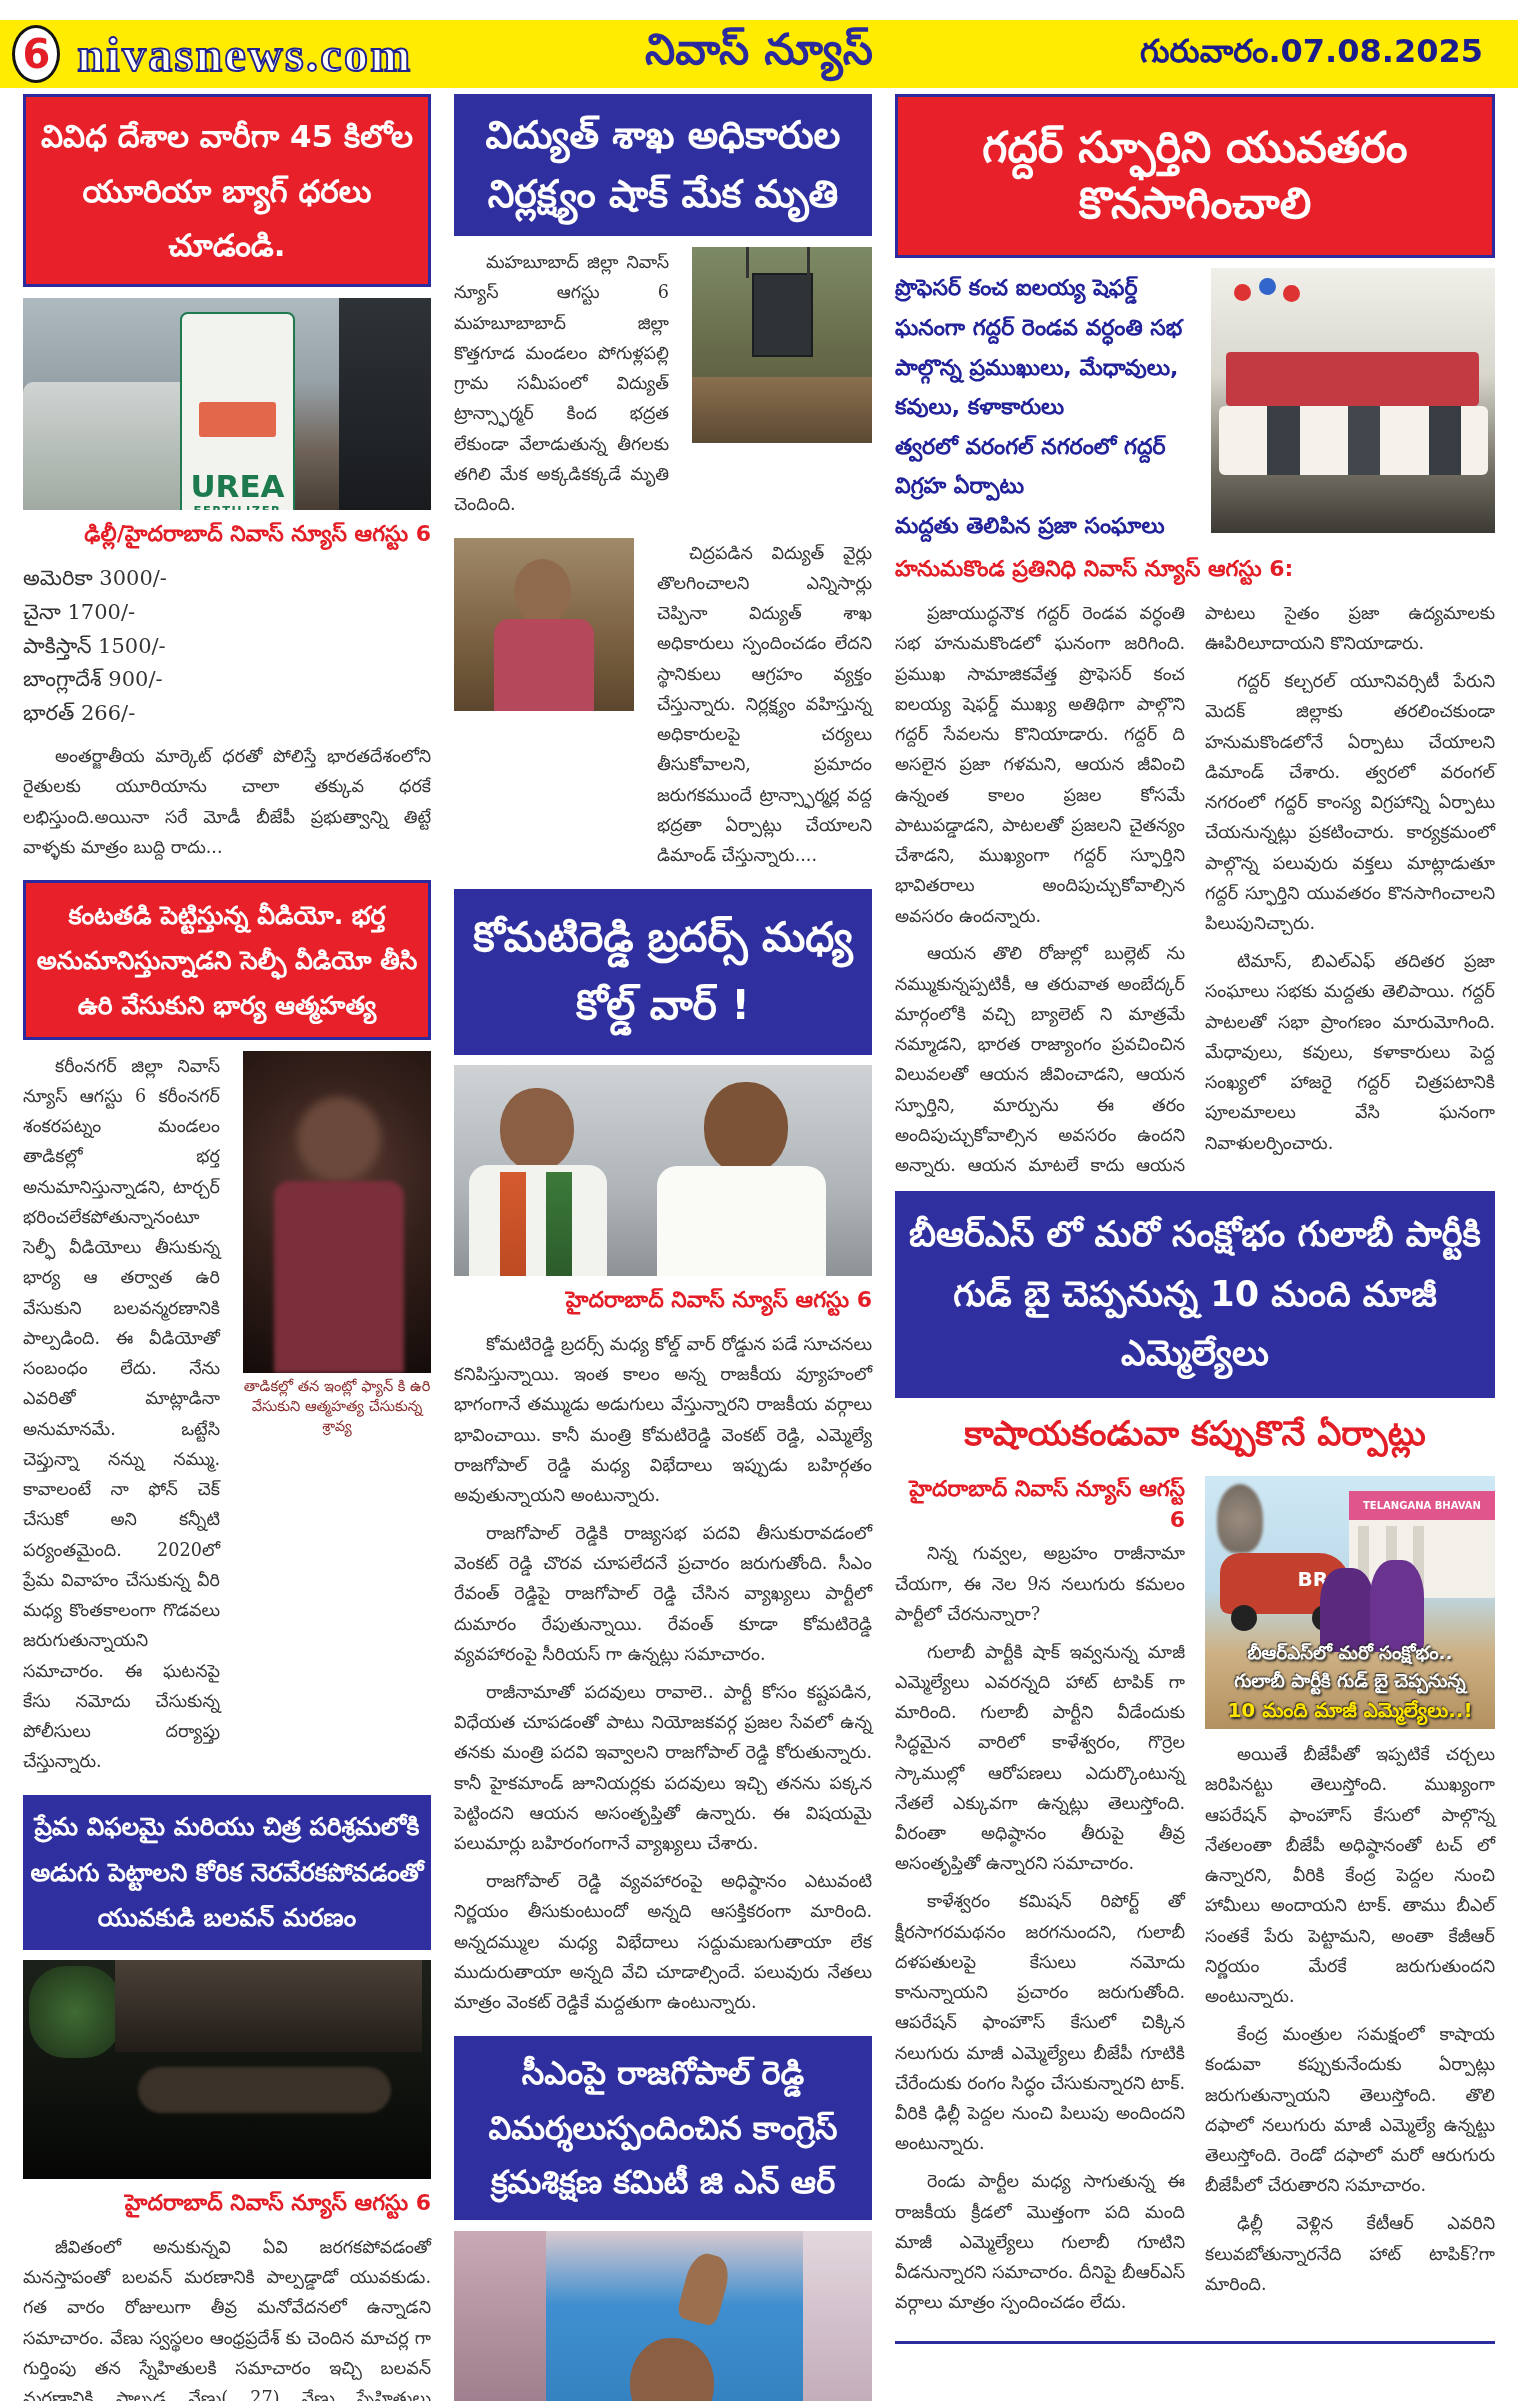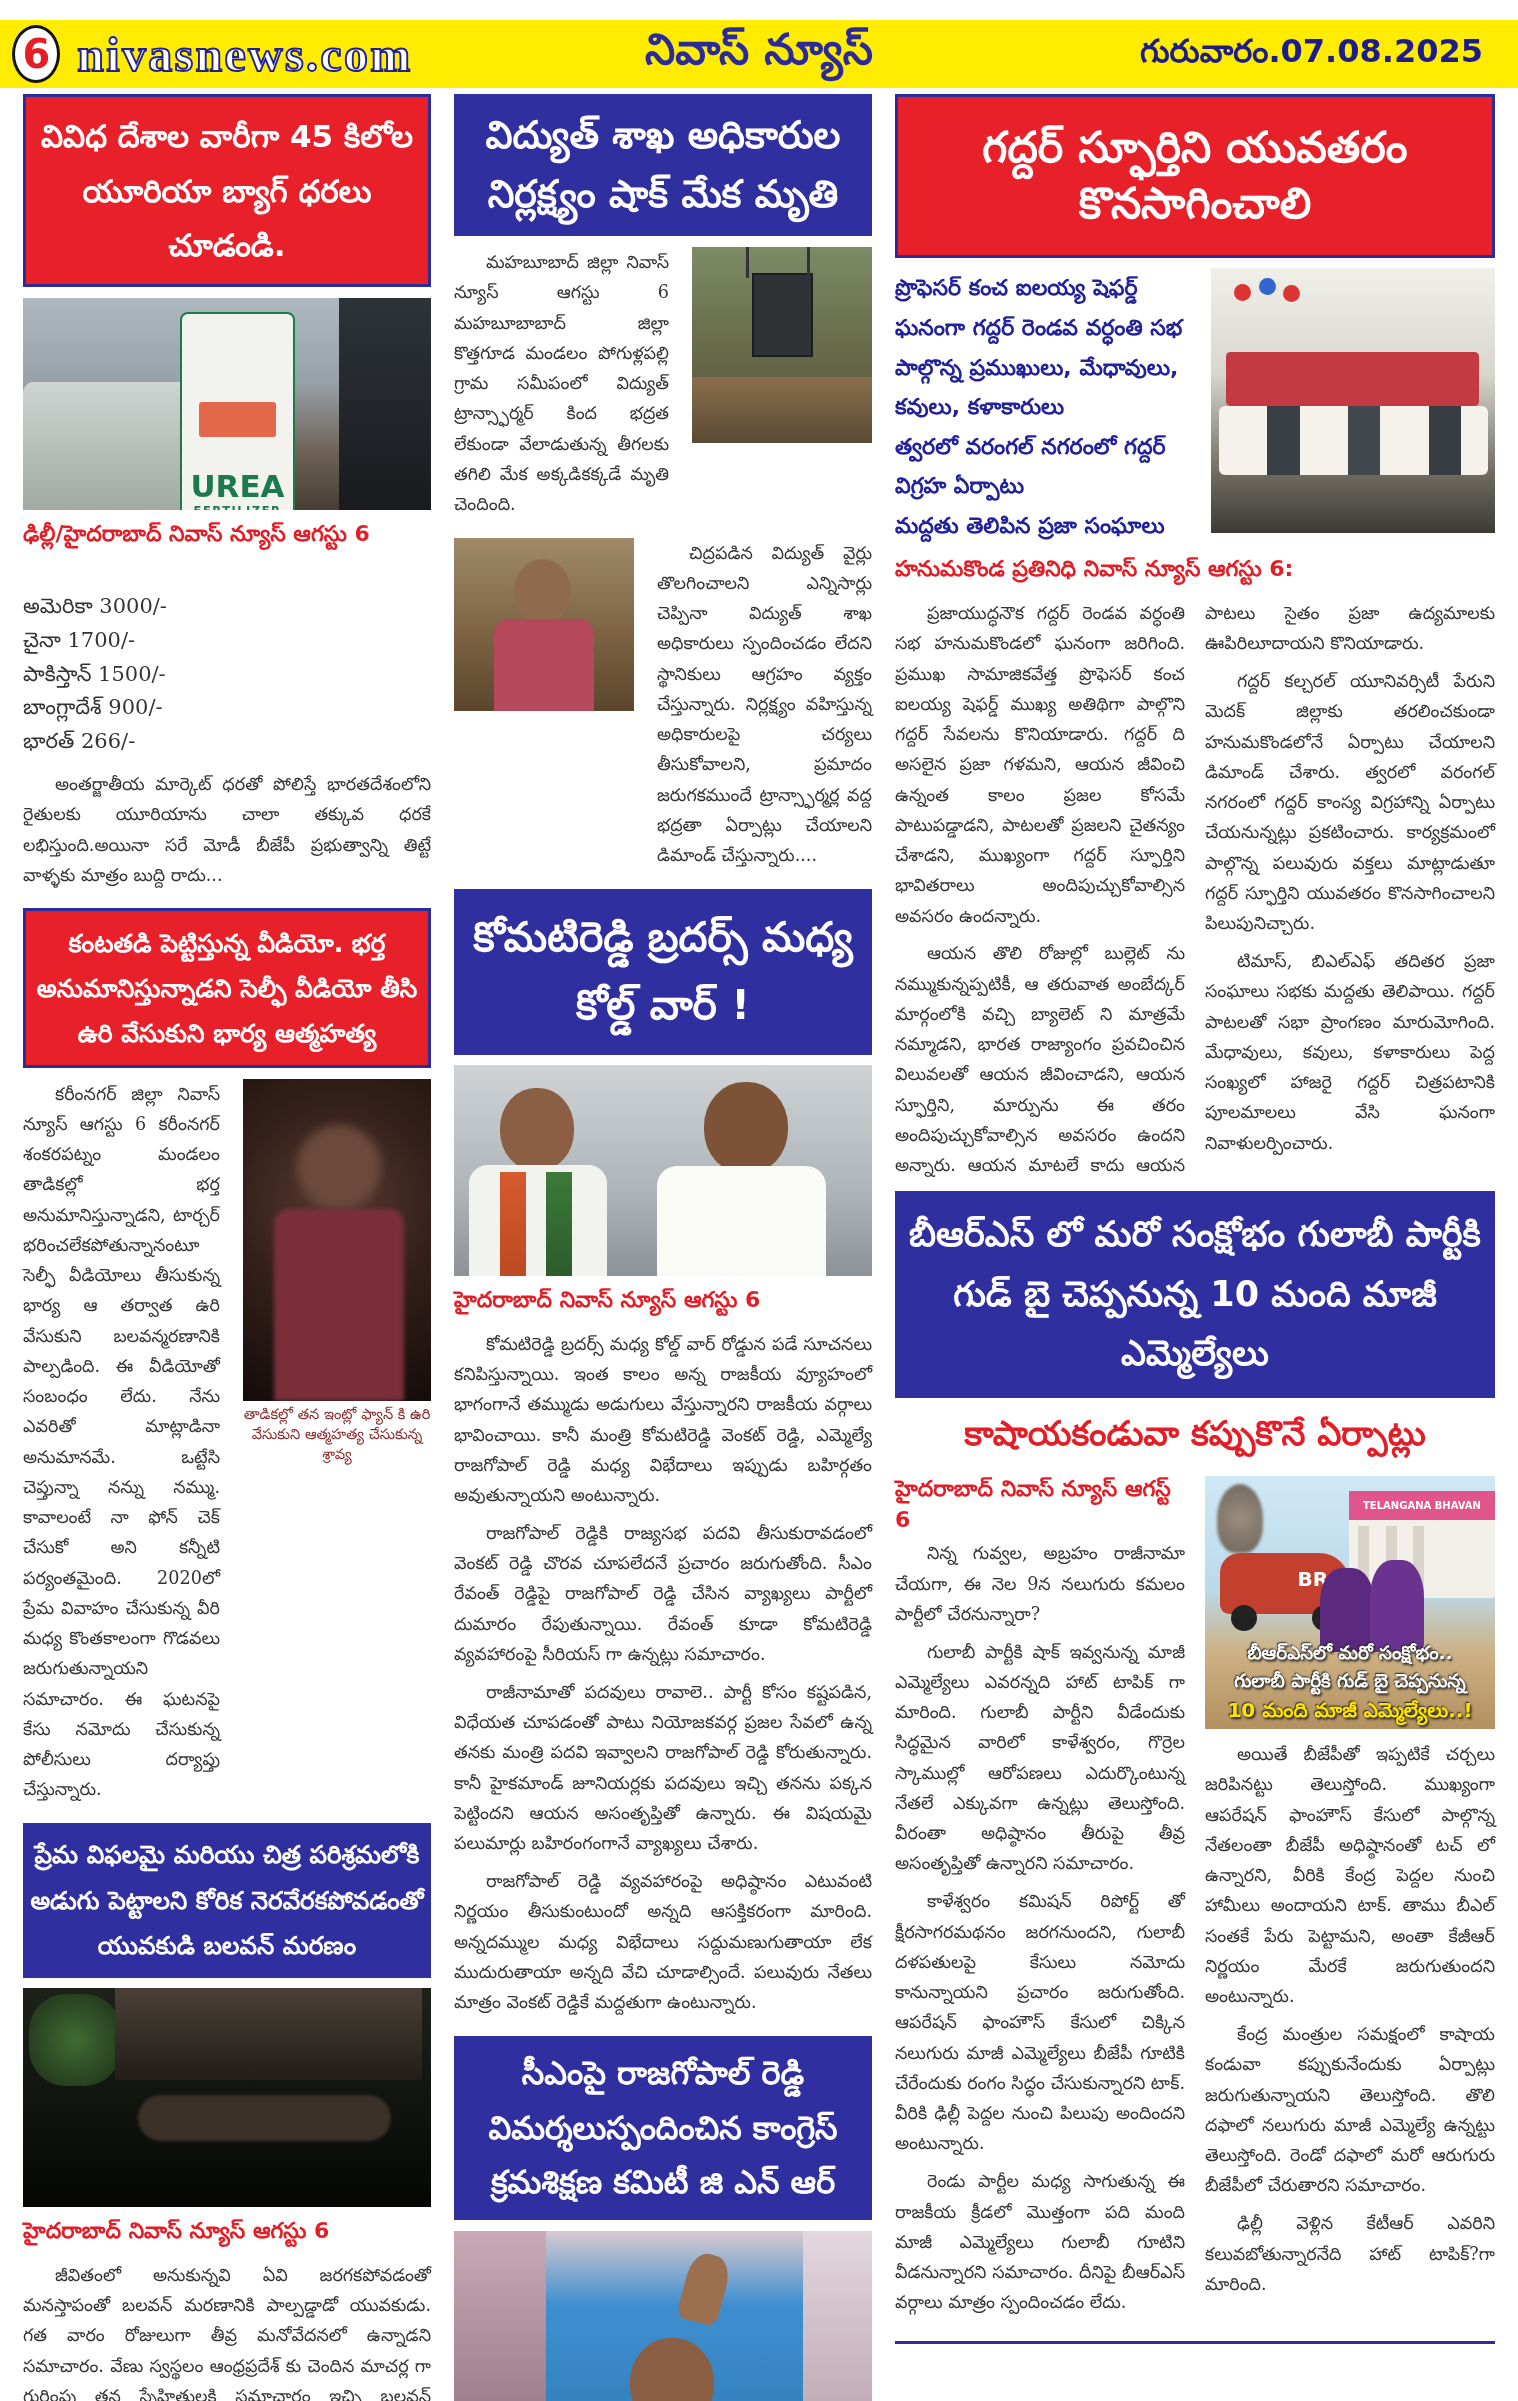--- a/index.html
+++ b/index.html
@@ -37,21 +37,21 @@
   .hl-komati { font-size:41px; line-height:1.65; padding:15.3px 4.6px; }
   .hl-love   { font-size:24.6px; line-height:1.85; padding:9.2px 4.6px; }
   .hl-brs    { font-size:35px; line-height:1.7; padding:14px 10px; }
   .hl-gnr    { font-size:32px; line-height:1.7; padding:10.7px 4.6px; }
 
   .subline-red { color:#e31e26; font-family:"DejaVu Sans",sans-serif; font-weight:bold;
                  font-size:34px; text-align:center; padding:4.6px 0; }
 
   
   .dl { color:#e31e26; font-family:"DejaVu Sans",sans-serif; font-weight:bold; font-size:22px;
-        text-align:left; }
+        text-align:right; }
   .dl-left { text-align:left; }
   .bt { font-size:17.6px; line-height:1.72; color:#333; text-align:justify; }
   .bt p { margin:0 0 7.7px 0; text-indent:32px; }
   .twocol { column-count:2; column-gap:20px; }
   .subheads div { color:#22229a; font-family:"DejaVu Sans",sans-serif; font-weight:bold;
                   font-size:22px; line-height:1.8; }
   .tailline { font-size:17.6px; color:#333; display:flex; justify-content:space-between; }
   .caption { font-size:14.6px; color:#8a2b2b; line-height:1.4; margin-top:3.1px; text-align:center; }
 
   .split { display:grid; gap:23px; }
@@ -87,21 +87,21 @@
         <div class="abs" style="right:0;top:0;width:92px;height:230px;background:linear-gradient(180deg,#2e3338,#17191c);"></div>
         <div class="abs" style="left:157px;top:14px;width:115px;height:216px;background:#f2f3ef;border:2.3px solid #1d7a4f;border-radius:7.7px;display:flex;flex-direction:column;align-items:center;justify-content:flex-end;padding-bottom:7.7px;">
           <div style="width:70%;height:35px;background:#e2674b;border-radius:3.1px;margin-bottom:31px;"></div>
           <span style="color:#1d7a4f;font:bold 31px 'DejaVu Sans',sans-serif;">UREA</span>
           <span style="color:#1d7a4f;font:bold 11.5px 'DejaVu Sans',sans-serif;letter-spacing:1.5px;">FERTILIZER</span>
         </div>
       </div>
 
       <div class="dl">ఢిల్లీ/హైదరాబాద్ నివాస్ న్యూస్ ఆగస్టు 6</div>
 
-      <div class="bt" style="font-size:21px;line-height:1.6;margin-top:28px;">
+      <div class="bt" style="font-size:21px;line-height:1.6;">
         <div>అమెరికా 3000/-</div>
         <div>చైనా 1700/-</div>
         <div>పాకిస్తాన్ 1500/-</div>
         <div>బాంగ్లాదేశ్ 900/-</div>
         <div>భారత్ 266/-</div>
       </div>
 
       <div class="bt">
           <p>అంతర్జాతీయ మార్కెట్ ధరతో పోలిస్తే  భారతదేశంలోని రైతులకు యూరియాను చాలా తక్కువ ధరకే లభిస్తుంది.అయినా సరే మోడీ బీజేపీ ప్రభుత్వాన్ని  తిట్టే వాళ్ళకు మాత్రం బుద్ది రాదు...</p>
         </div>

